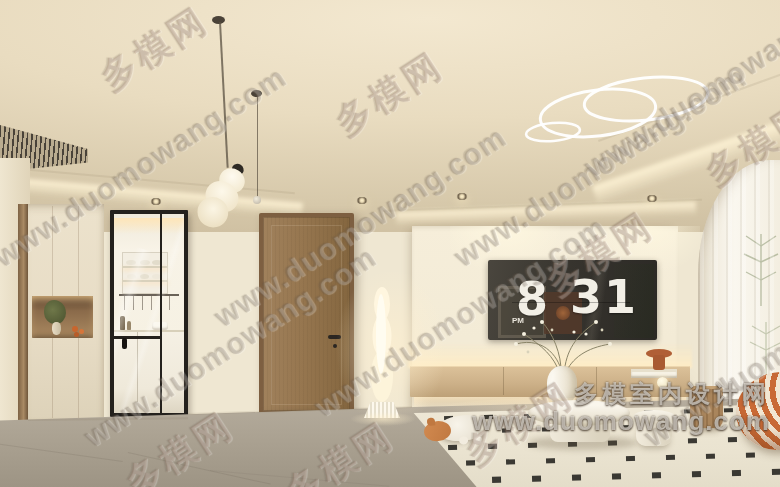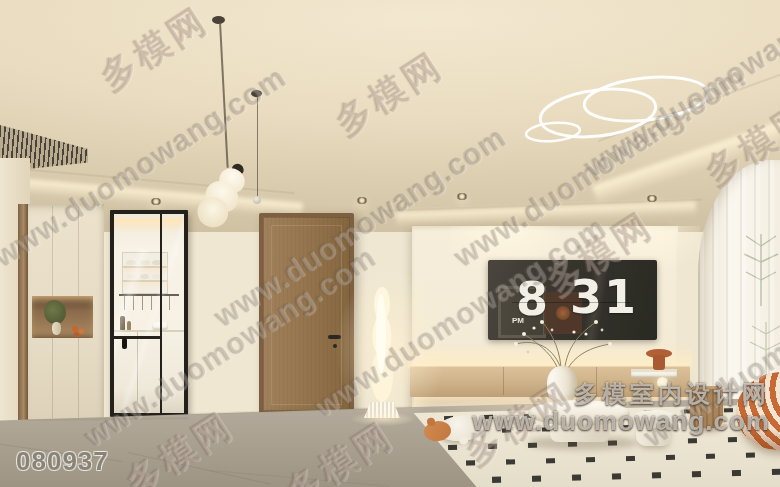--- a/index.html
+++ b/index.html
@@ -321,23 +321,19 @@
     <span class="wm" style="left:290px;top:300px;">www.duomowang.com</span>
     <span class="wm cn" style="left:280px;top:440px;">多模网</span>
     <span class="wm" style="left:430px;top:150px;">www.duomowang.com</span>
     <span class="wm cn" style="left:540px;top:230px;">多模网</span>
     <span class="wm" style="left:560px;top:60px;">www.duomowang.com</span>
     <span class="wm cn" style="left:700px;top:120px;">多模网</span>
     <span class="wm" style="left:620px;top:330px;">www.duomowang.com</span>
     <span class="wm cn" style="left:460px;top:400px;">多模网</span>
   </div>
 
-  <div class="abs" style="left:16px;top:446px;font-size:26px;font-weight:bold;letter-spacing:1px;
-              color:rgba(128,121,106,.92);
-              text-shadow:-1px -1px 0 rgba(255,255,255,.55),1px -1px 0 rgba(255,255,255,.55),
-                          -1px 1px 0 rgba(255,255,255,.55),1px 1px 0 rgba(255,255,255,.55);">080937</div>
 
   <div class="abs" style="right:10px;top:381px;text-align:right;">
     <div class="brand" style="font-size:24px;letter-spacing:4px;line-height:1.1;">多模室内设计网</div>
     <div class="brand" style="font-size:26px;letter-spacing:1px;line-height:1.15;">www.duomowang.com</div>
   </div>
 
 </div>
 
 </body></html>

